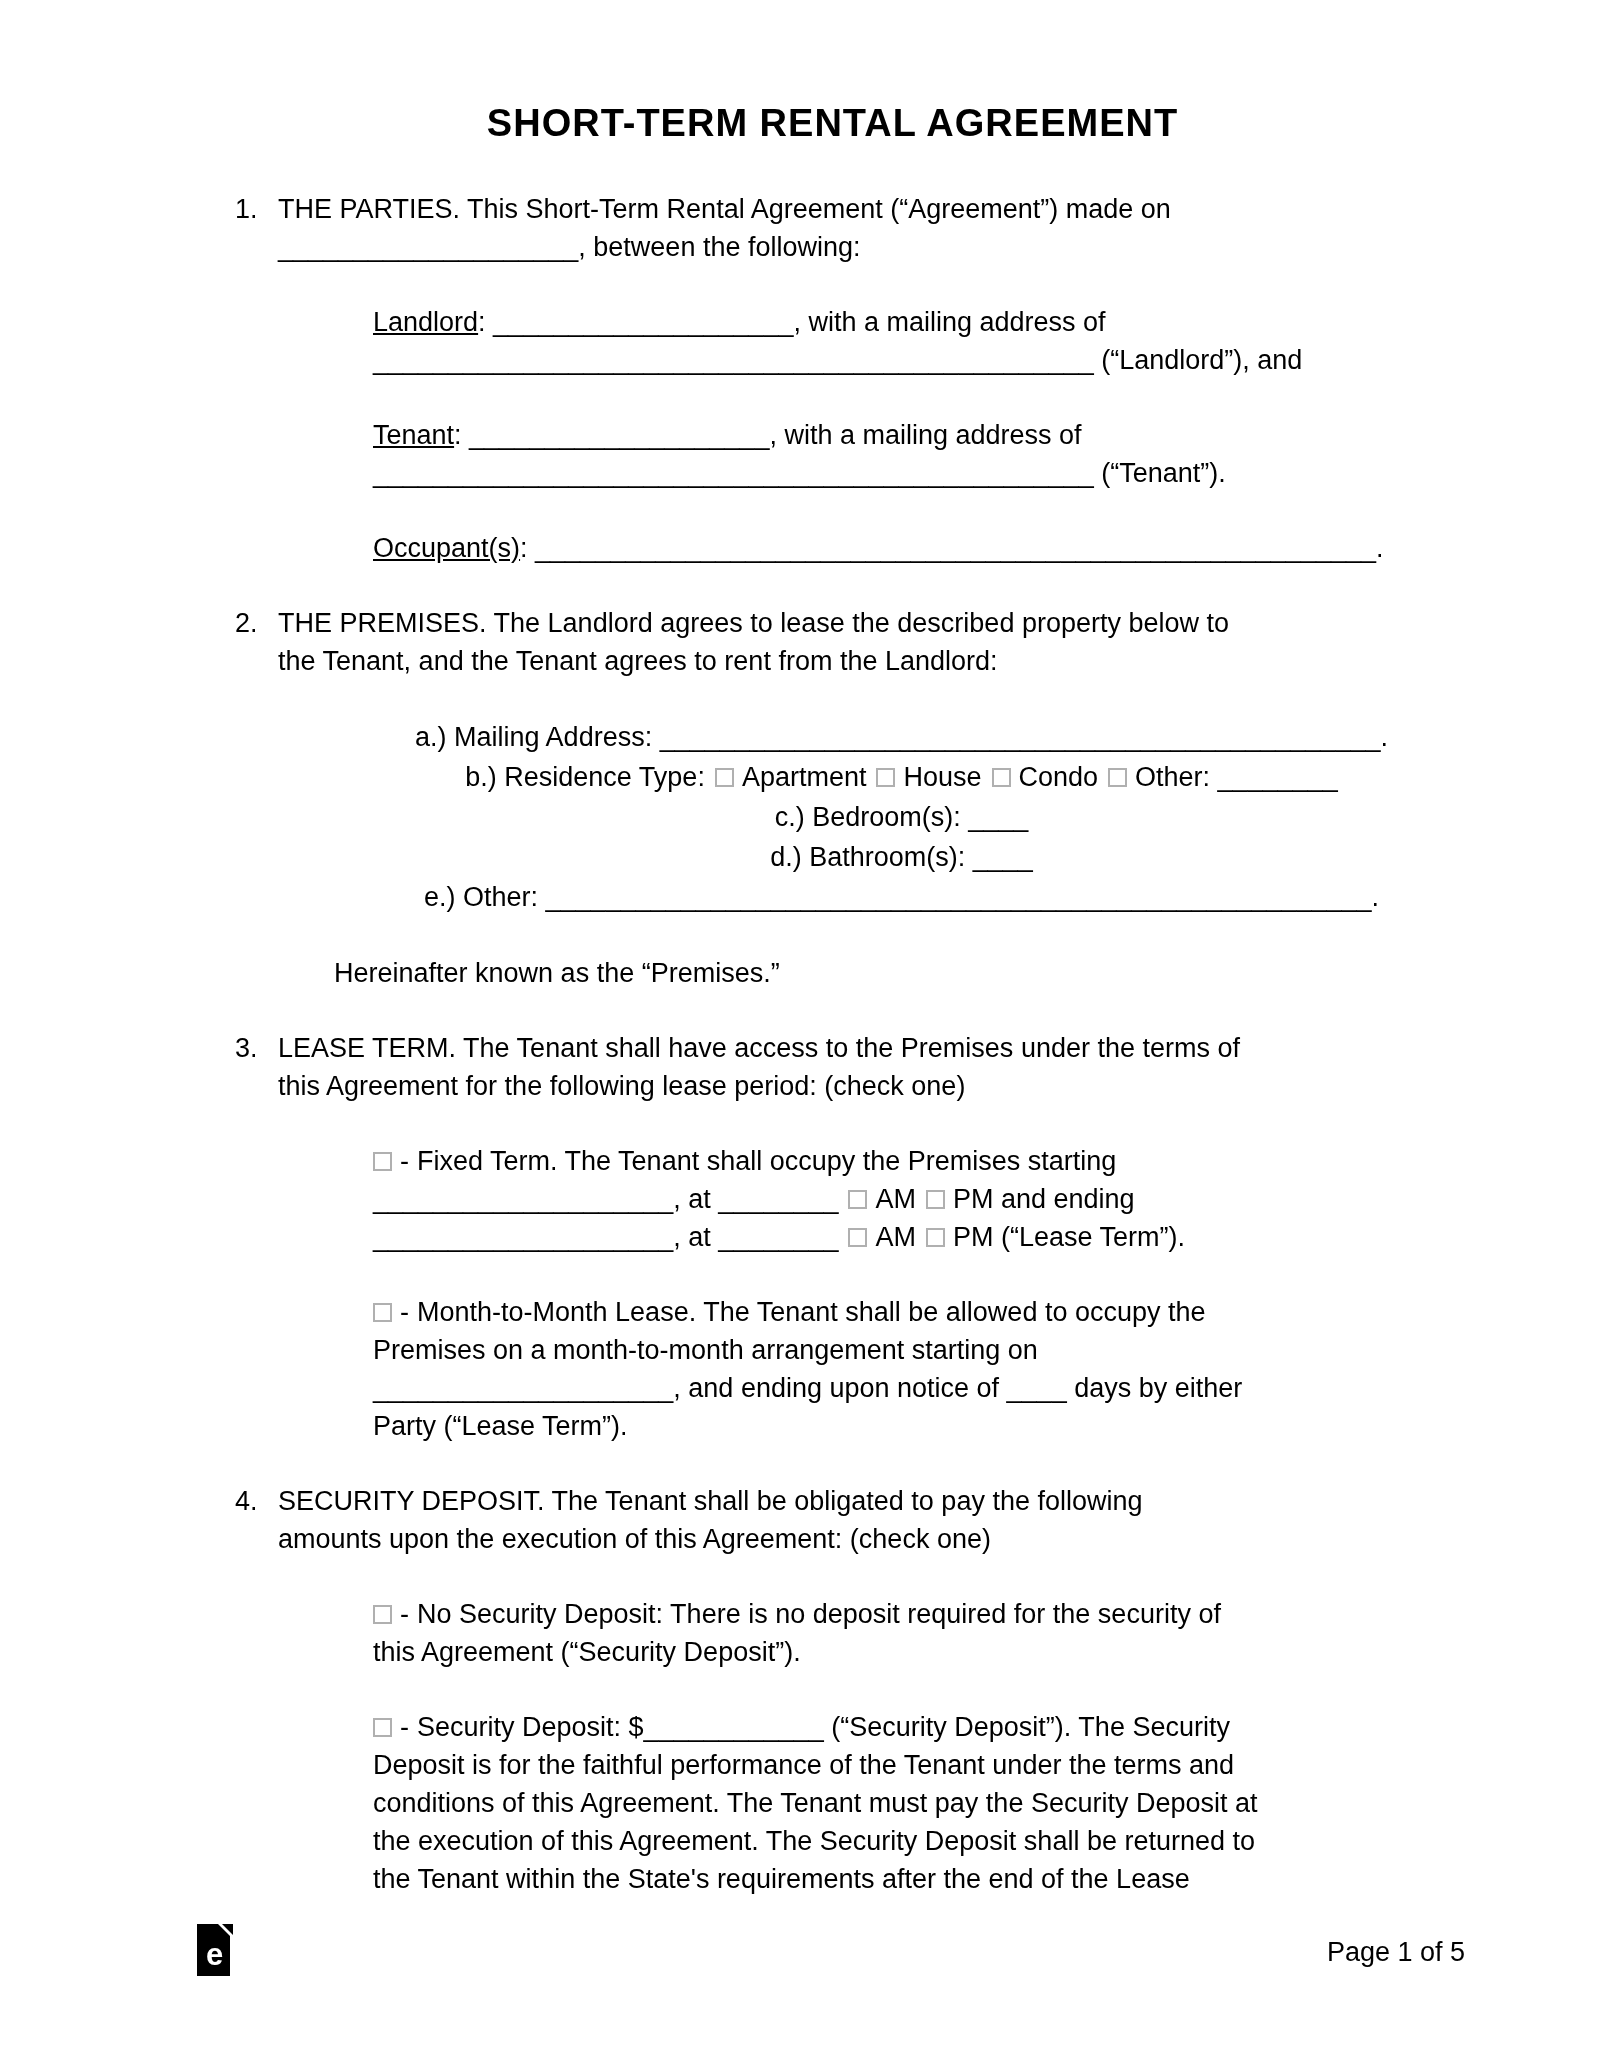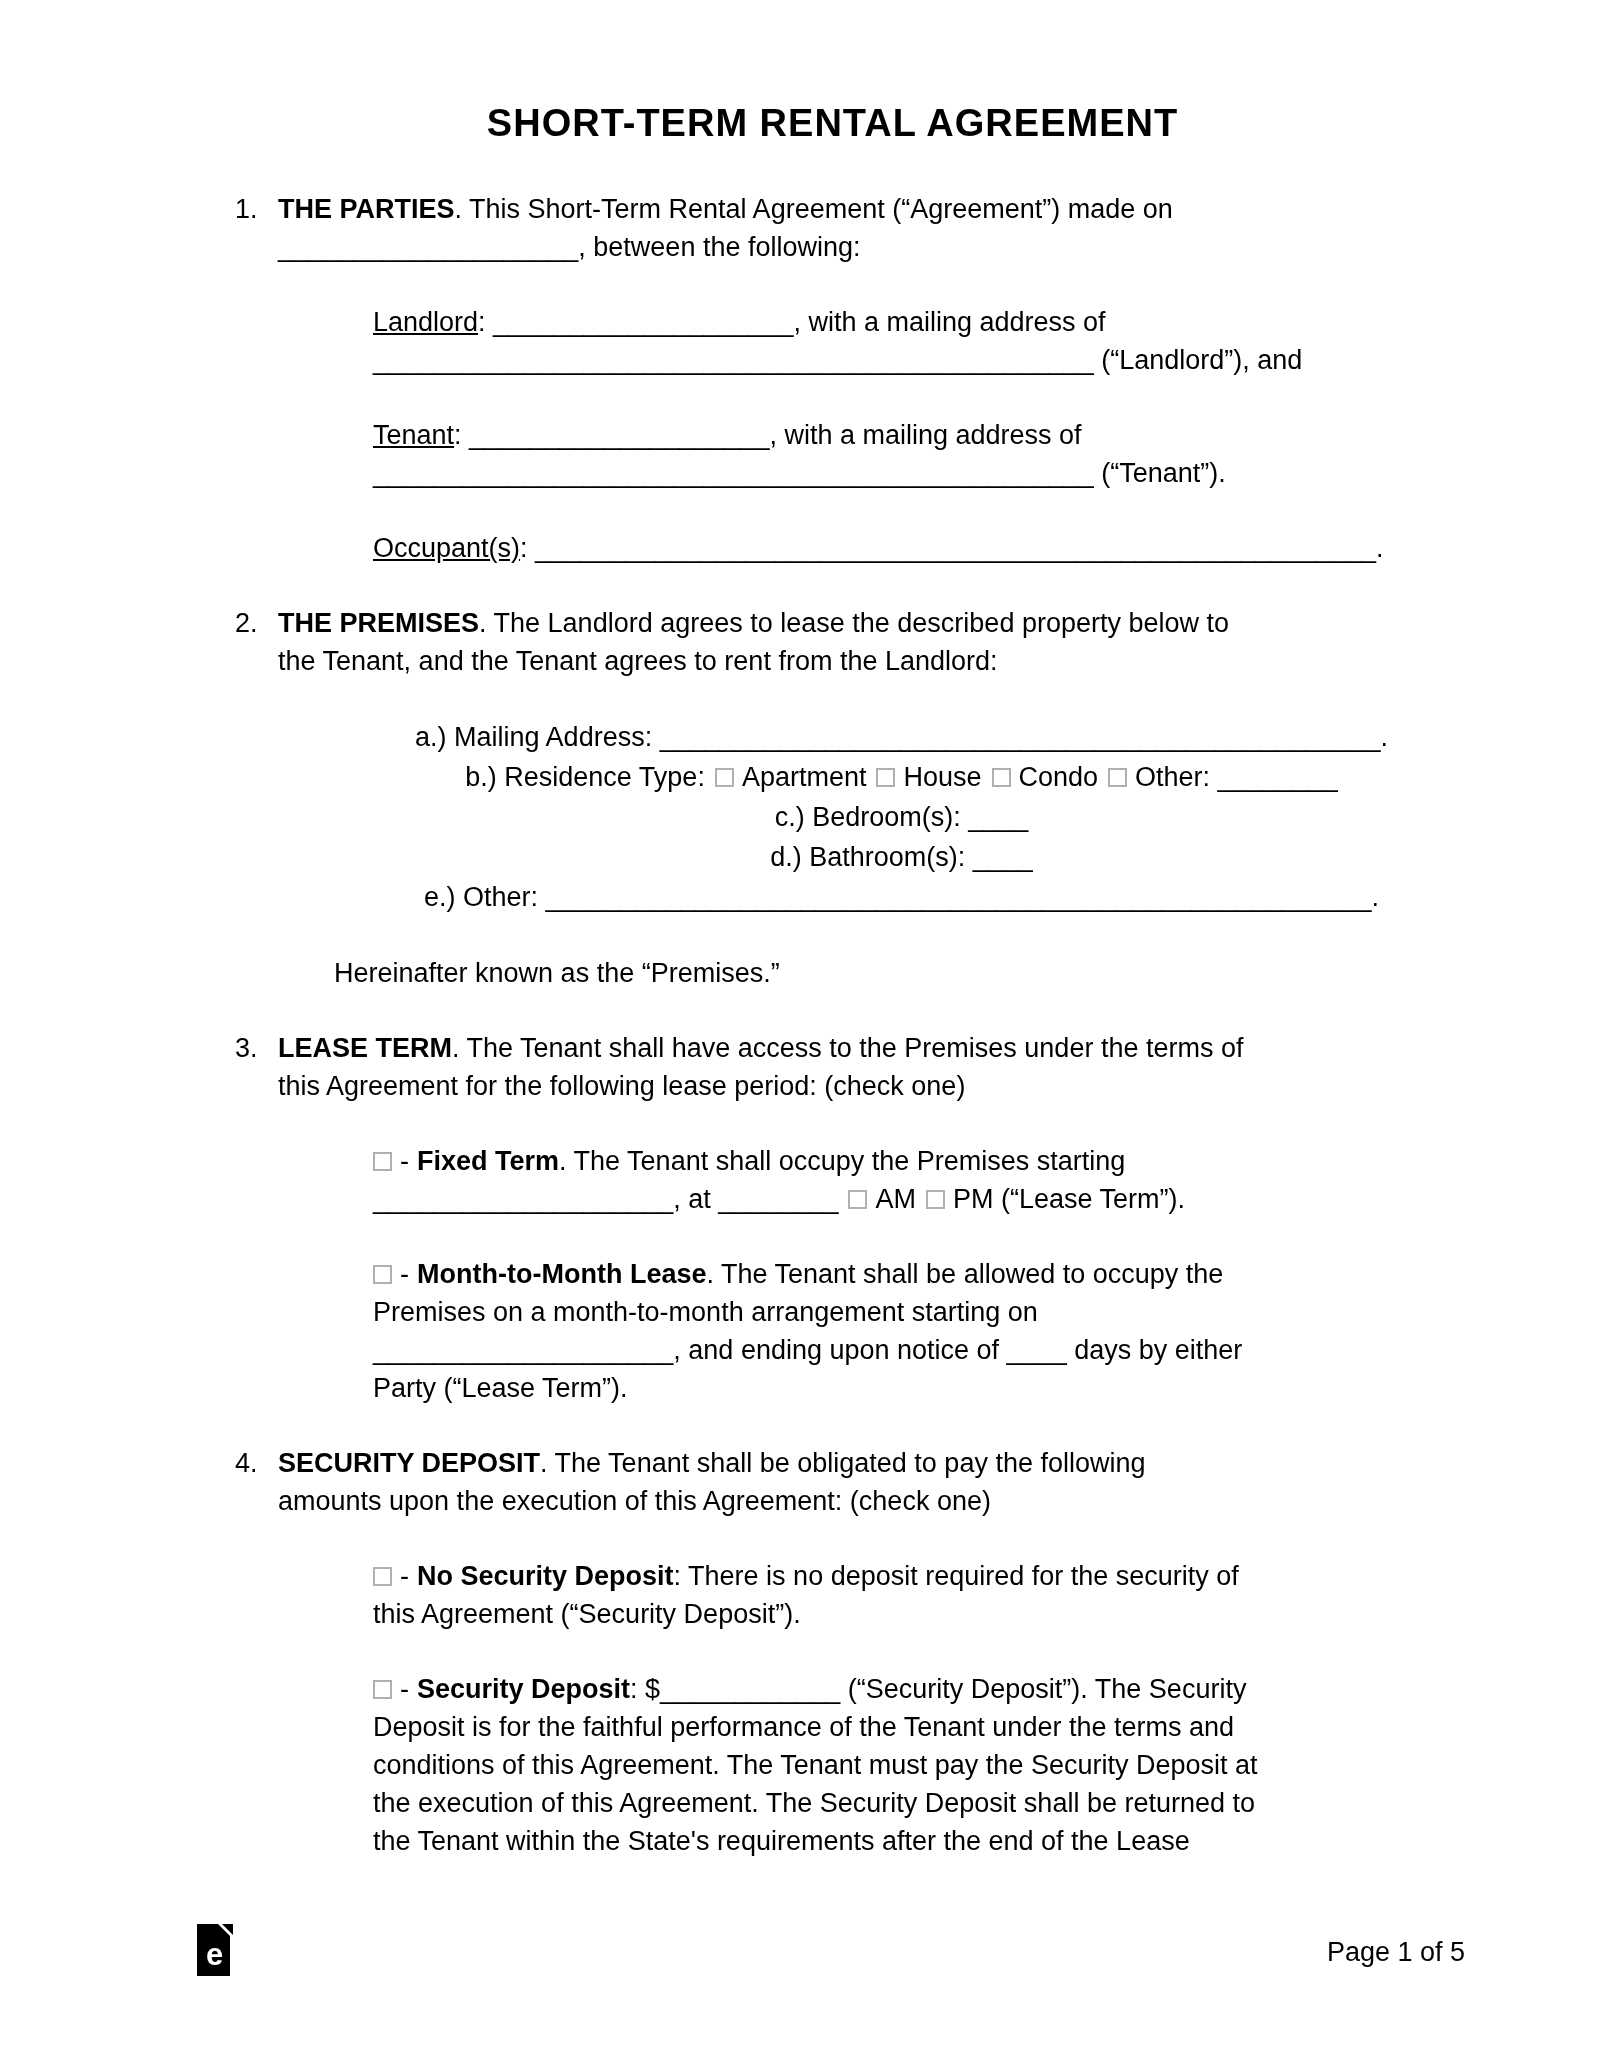--- a/index.html
+++ b/index.html
@@ -18,21 +18,21 @@
     margin:0 0 44px 0;
   }
   .sec { display:flex; }
   .sec-num { flex:0 0 43px; line-height:38px; }
   .sec-body { flex:1; }
   .para { margin-bottom:37px; }
   .line { line-height:38px; white-space:nowrap; }
   .items .line { line-height:40px;text-align:center; }
   .sub { margin-left:95px; }
   .note { margin-left:56px; }
-  b { font-weight:700; }
+  b { font-weight:400; }
   .u { text-decoration:underline; }
   .cb {
     display:inline-block; width:15px; height:15px;
     border:2px solid #b0b0b0; background:#fff;
     margin:0 8px 0 10px; vertical-align:-1px;
   }
   .cb-lead { margin-left:0; margin-right:8px; }
   .dash { margin-right:8px; }
   .logo { position:absolute; left:197px; top:1924px; width:36px; height:52px; }
   .pageno { position:absolute; left:1327px; top:1936px; line-height:32px; font-size:27px;text-align:right; }
@@ -93,20 +93,23 @@
       <div class="sec-body">
         <div class="para">
           <div class="line"><b>LEASE TERM</b><span>. The Tenant shall have access to the Premises under the terms of</span></div>
           <div class="line">this Agreement for the following lease period: (check one)</div>
         </div>
         <div class="para sub">
           <div class="line">
             <span class="cb cb-lead"></span><span class="dash">-</span><b>Fixed Term</b><span>. The Tenant shall occupy the Premises starting</span>
           </div>
           <div class="line">
+            <span>____________________, at ________</span><span class="cb"></span><span>AM</span><span class="cb"></span><span>PM and ending</span>
+          </div>
+          <div class="line">
             <span>____________________, at ________</span><span class="cb"></span><span>AM</span><span class="cb"></span><span>PM (“Lease Term”).</span>
           </div>
         </div>
         <div class="para sub">
           <div class="line">
             <span class="cb cb-lead"></span><span class="dash">-</span><b>Month-to-Month Lease</b><span>. The Tenant shall be allowed to occupy the</span>
           </div>
           <div class="line">Premises on a month-to-month arrangement starting on</div>
           <div class="line">____________________, and ending upon notice of ____ days by either</div>
           <div class="line">Party (“Lease Term”).</div>

